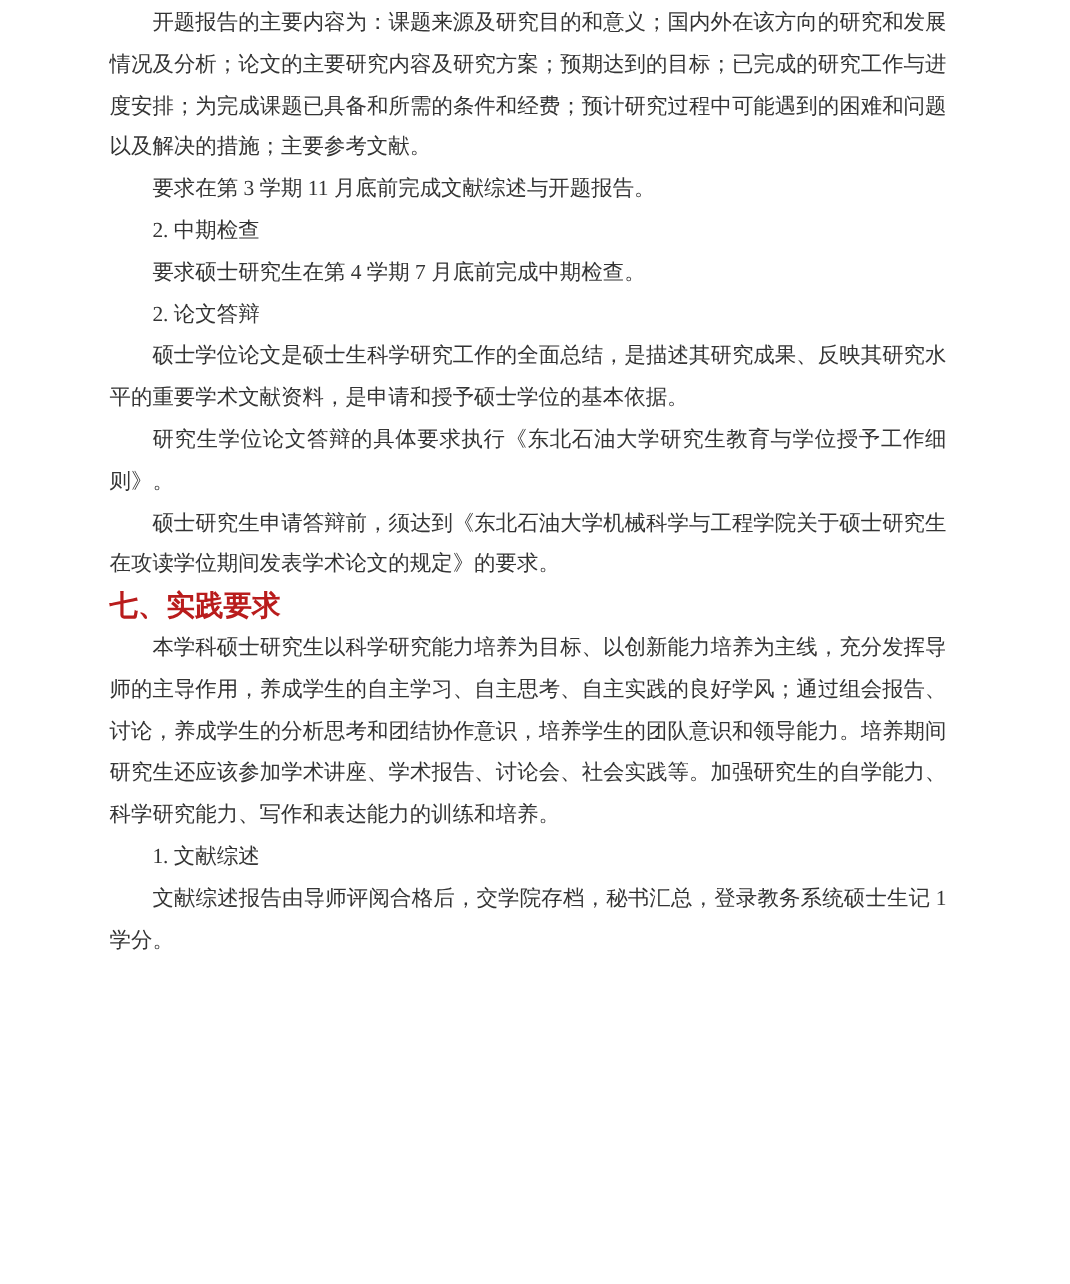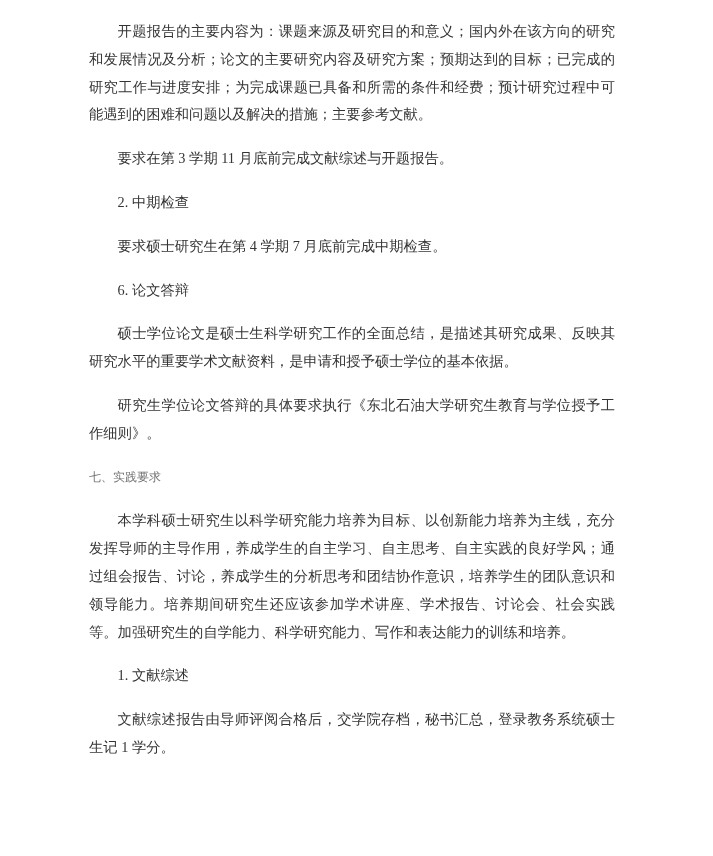--- a/index.html
+++ b/index.html
@@ -26,47 +26,48 @@
     position: absolute;
     left: 73px;
     top: 2px;
     width: 558px;
     color: #343434;
     font-size: 14.3px;
     line-height: 27.8px;
     text-align: justify;
   }
   .page-content p {
-    margin: 16px;
+    margin: 0;
     padding: 0;
   }
   .para {
     text-indent: 2em;
   }
   .numbered {
     text-indent: 2em;
   }
   .heading {
     text-indent: 0;
-    font-weight: normal;
+    font-weight: bold;
     font-family: "Liberation Sans", "DejaVu Sans", sans-serif;
-    font-size: 12px;
-    color: #737373;
+    font-size: 19px;
+    color: #b91c1c;
   }
 </style>
 </head>
 <body>
 
 <div class="page">
   <div class="page-content" id="doc-body">
       <p class="para">开题报告的主要内容为：课题来源及研究目的和意义；国内外在该方向的研究和发展情况及分析；论文的主要研究内容及研究方案；预期达到的目标；已完成的研究工作与进度安排；为完成课题已具备和所需的条件和经费；预计研究过程中可能遇到的困难和问题以及解决的措施；主要参考文献。</p>
       <p class="para">要求在第 3 学期 11 月底前完成文献综述与开题报告。</p>
       <p class="numbered">2. 中期检查</p>
       <p class="para">要求硕士研究生在第 4 学期 7 月底前完成中期检查。</p>
-      <p class="numbered">6. 论文答辩</p>
+      <p class="numbered">2. 论文答辩</p>
       <p class="para">硕士学位论文是硕士生科学研究工作的全面总结，是描述其研究成果、反映其研究水平的重要学术文献资料，是申请和授予硕士学位的基本依据。</p>
       <p class="para">研究生学位论文答辩的具体要求执行《东北石油大学研究生教育与学位授予工作细则》。</p>
+      <p class="para">硕士研究生申请答辩前，须达到《东北石油大学机械科学与工程学院关于硕士研究生在攻读学位期间发表学术论文的规定》的要求。</p>
       <p class="heading">七、实践要求</p>
       <p class="para">本学科硕士研究生以科学研究能力培养为目标、以创新能力培养为主线，充分发挥导师的主导作用，养成学生的自主学习、自主思考、自主实践的良好学风；通过组会报告、讨论，养成学生的分析思考和团结协作意识，培养学生的团队意识和领导能力。培养期间研究生还应该参加学术讲座、学术报告、讨论会、社会实践等。加强研究生的自学能力、科学研究能力、写作和表达能力的训练和培养。</p>
       <p class="numbered">1. 文献综述</p>
       <p class="para">文献综述报告由导师评阅合格后，交学院存档，秘书汇总，登录教务系统硕士生记 1 学分。</p>
     </div>
 </div>
 
 </body></html>

